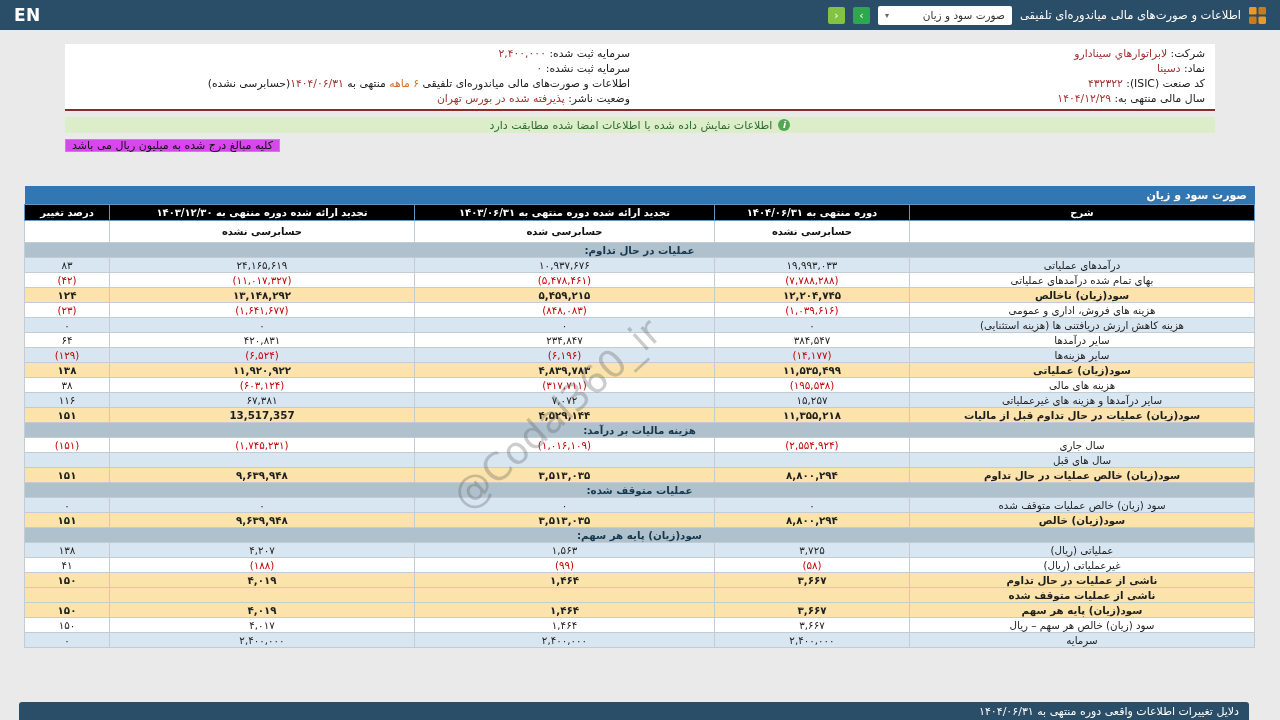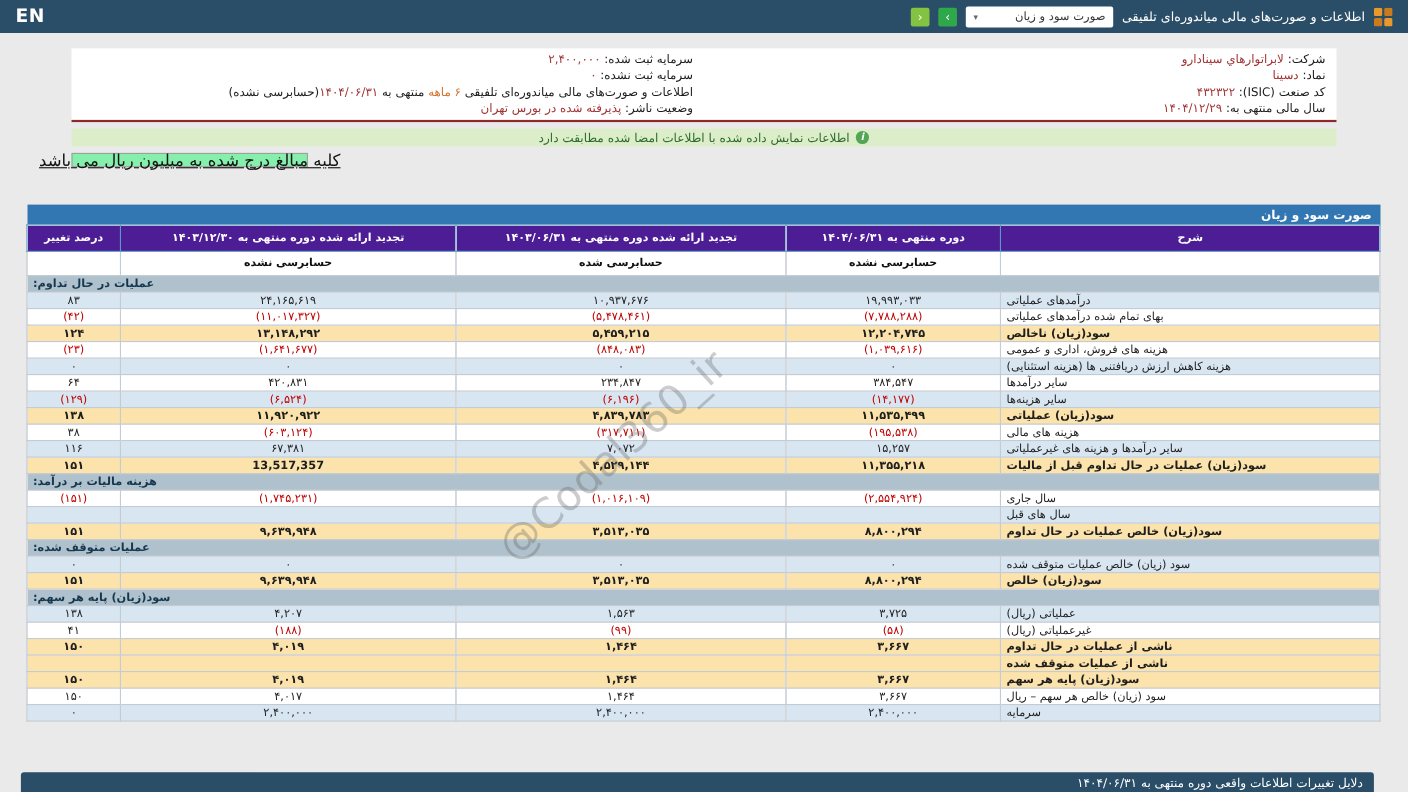--- a/index.html
+++ b/index.html
@@ -24,31 +24,31 @@
   .info-box td { height:15px; font-size:10.8px; padding:0 10px; white-space:nowrap; text-align:right; vertical-align:middle; }
   .info-box td.left-cell { width:50%; }
   .seg-label { color:#1c1c1c; }
   .seg-value { color:#a13434; }
   .seg-highlight { color:#d4702a; }
 
   
   .notice-bar { position:absolute; top:117px; right:65px; width:1150px; height:16px; background:#dcedca; display:flex; align-items:center; justify-content:center; gap:6px; font-size:11px; color:#2f6b2f; }
   .info-icon { width:12px; height:12px; border-radius:50%; background:#53a653; color:#fff; font-size:9px; font-weight:bold; font-style:italic; display:flex; align-items:center; justify-content:center; flex:0 0 auto; }
 
-  .unit-note { position:absolute; top:139px; left:65px; width:215px; height:13px; background:#86efac; border:1px solid #9f9f9f; font-size:15px; color:#111; display:flex; align-items:center; justify-content:center; white-space:nowrap;text-decoration:underline; }
+  .unit-note { position:absolute; top:139px; left:65px; width:215px; height:13px; background:#d946ef; border:1px solid #9f9f9f; font-size:11px; color:#111; display:flex; align-items:center; justify-content:center; white-space:nowrap; }
 
   
   .statement { position:absolute; top:186px; right:25px; width:1230px; z-index:1; }
   .tbl-title { height:18px; background:#3377b2; color:#fff; font-size:11px; font-weight:bold; display:flex; align-items:center; padding:0 8px; }
   table.stmt { width:100%; border-collapse:collapse; table-layout:fixed; }
   .stmt th, .stmt td { border:1px solid #c3cbd3; overflow:hidden; }
-  .stmt tr.h1 th { background:#4c1d95; color:#fff; font-size:10px; font-weight:bold; height:24px; border-color:#6096c3; text-align:center; }
+  .stmt tr.h1 th { background:#000000; color:#fff; font-size:10px; font-weight:bold; height:16px; border-color:#6096c3; text-align:center; }
   .stmt tr.h2 th { background:#fff; color:#101010; font-size:10px; font-weight:bold; height:22px; text-align:center; }
   .stmt td { height:15px; font-size:10.3px; color:#1e1e1e; padding:0 5px; vertical-align:middle; }
-  .stmt td.desc { text-align:left; }
+  .stmt td.desc { text-align:center; }
   .stmt td.num { text-align:center; direction:ltr; }
   .stmt td.neg { color:#c00000;margin-left:26px; }
   .stmt tr.sec td { background:#afc1cc; font-weight:bold; color:#16384f; }
   .stmt tr.blue td { background:#d8e6f2; }
   .stmt tr.white td { background:#ffffff; }
   .stmt tr.yellow td { background:#fbe3ab; font-weight:bold; }
 
   .footer-bar { position:absolute; top:702px; right:31px; width:1230px; height:18px; background:#2a4d68; color:#fff; font-size:11px; display:flex; align-items:center; padding:0 10px; border-radius:3px 3px 0 0; }
 
   .watermark { position:absolute; top:392px; left:425px; transform:rotate(-42deg); transform-origin:center; font-size:38px; color:rgba(95,95,95,0.32); direction:ltr; pointer-events:none; z-index:5; white-space:nowrap; }

